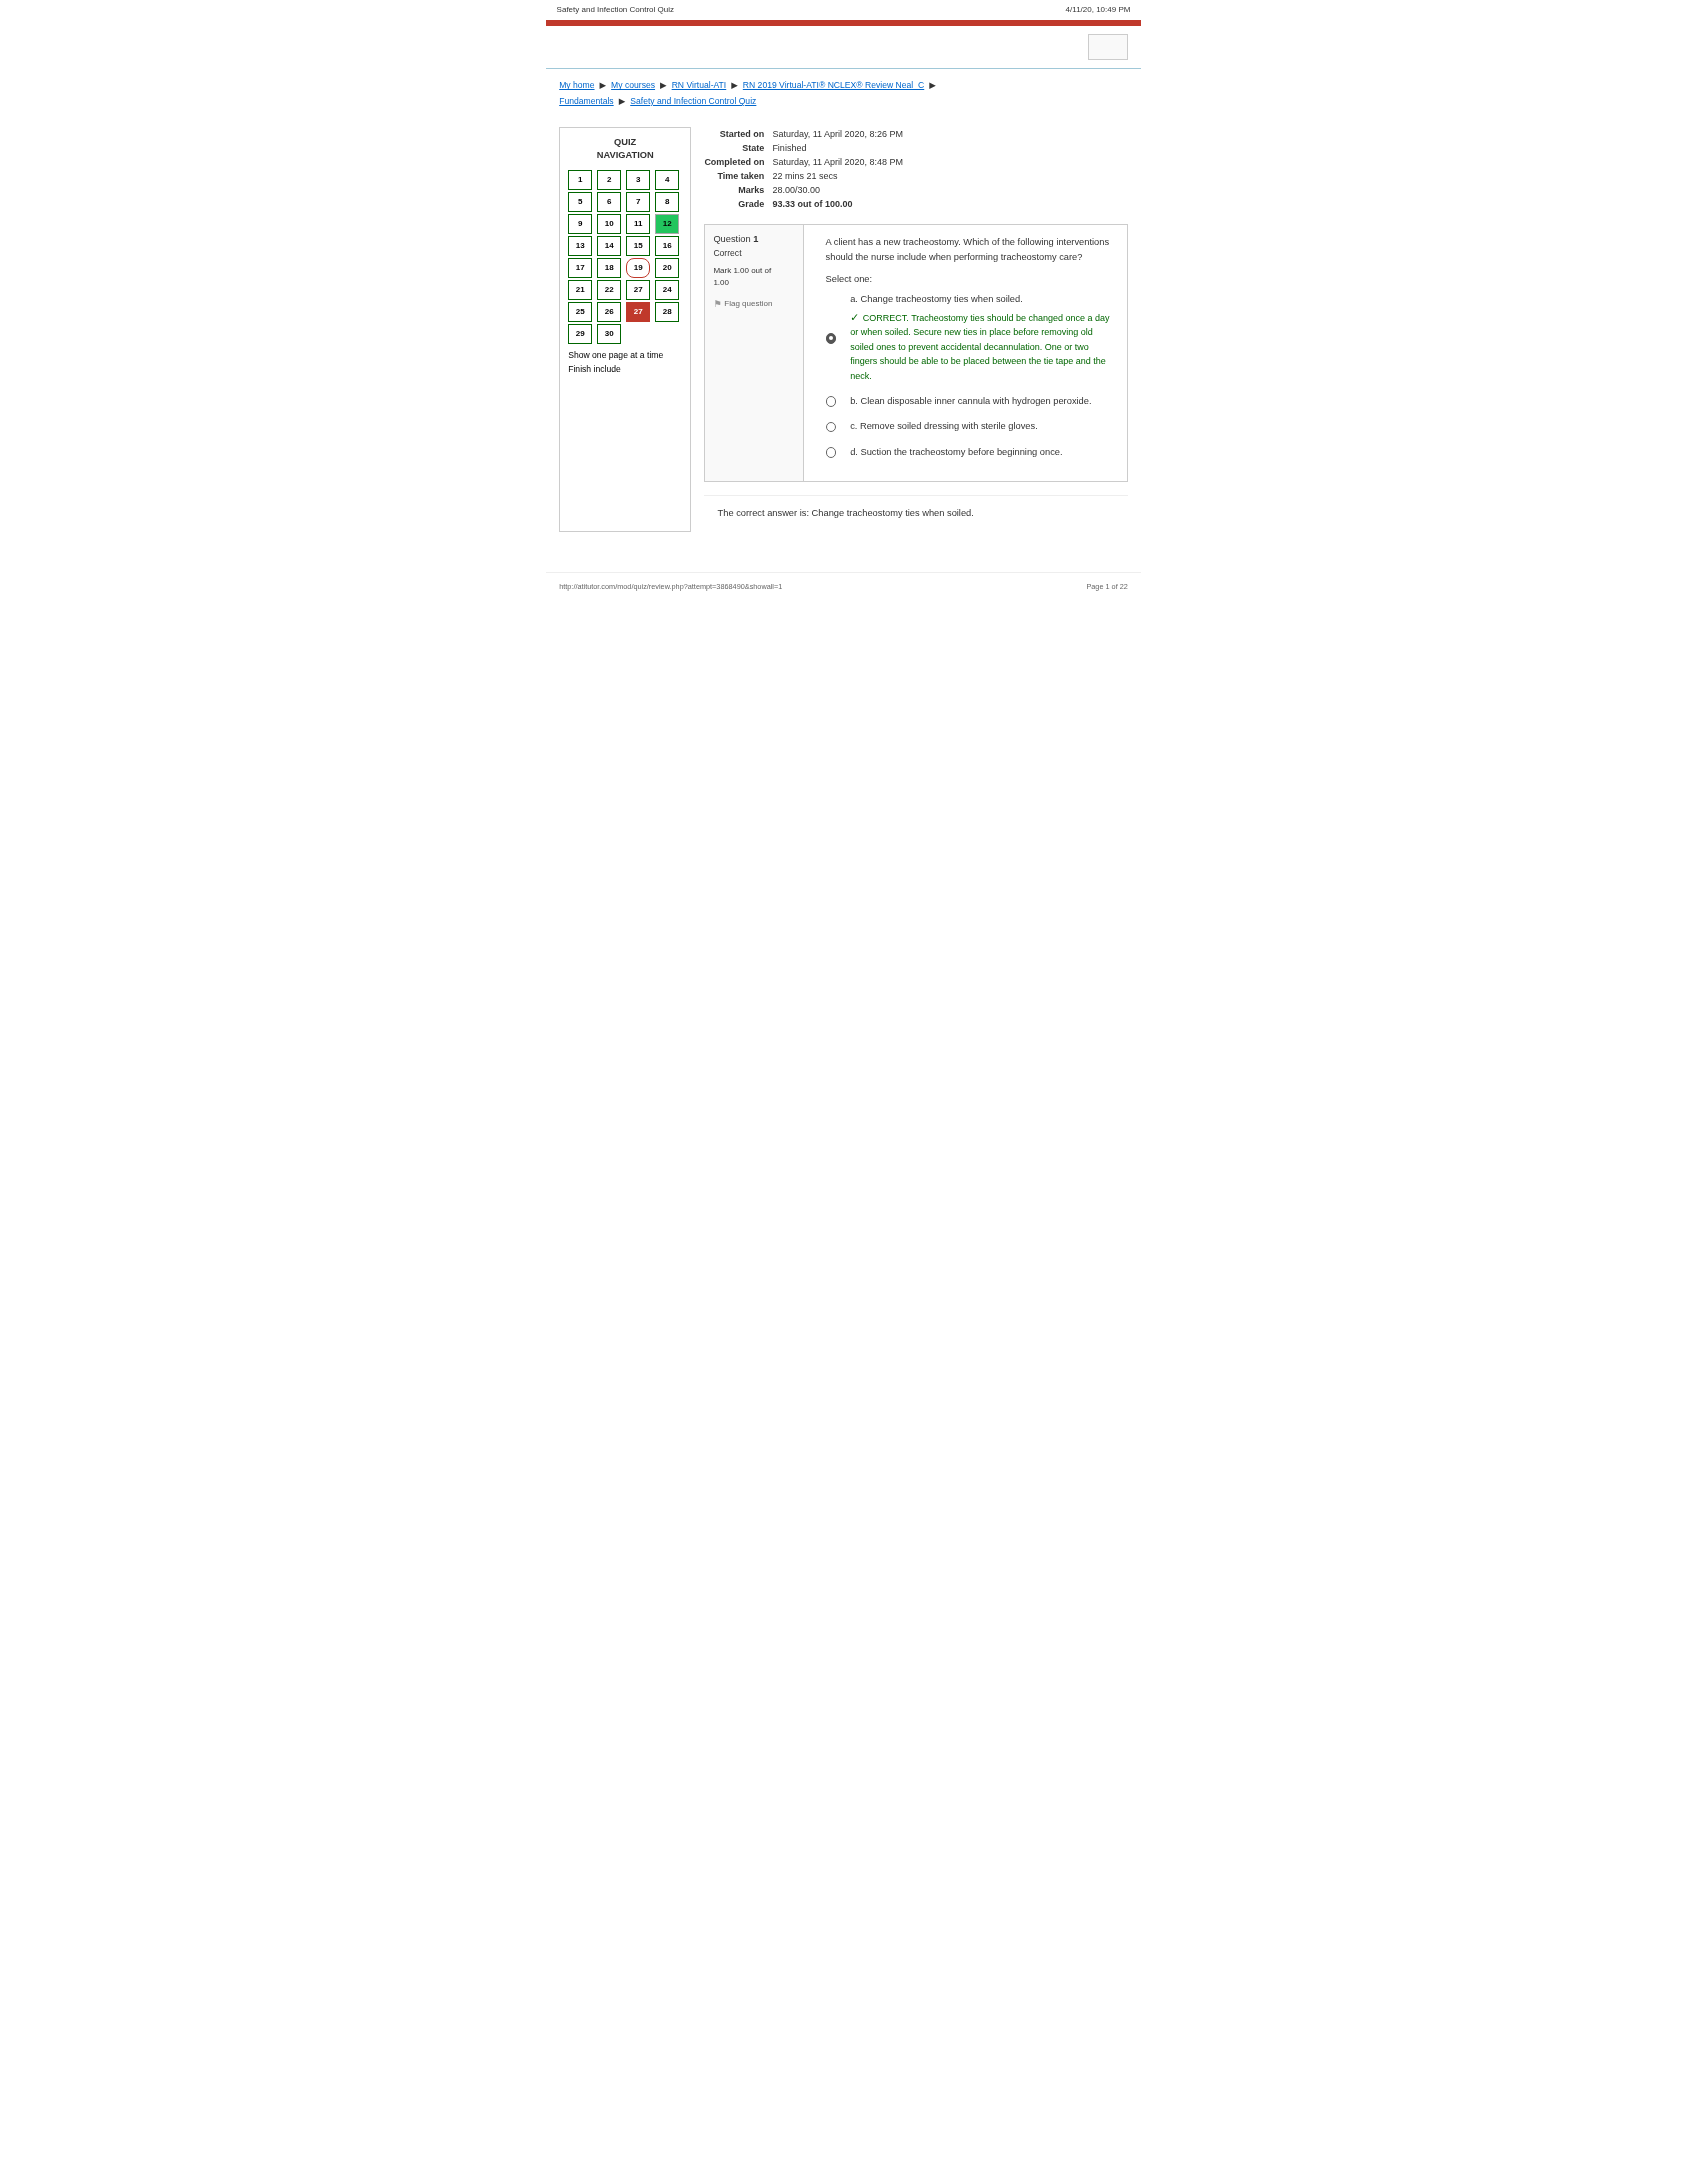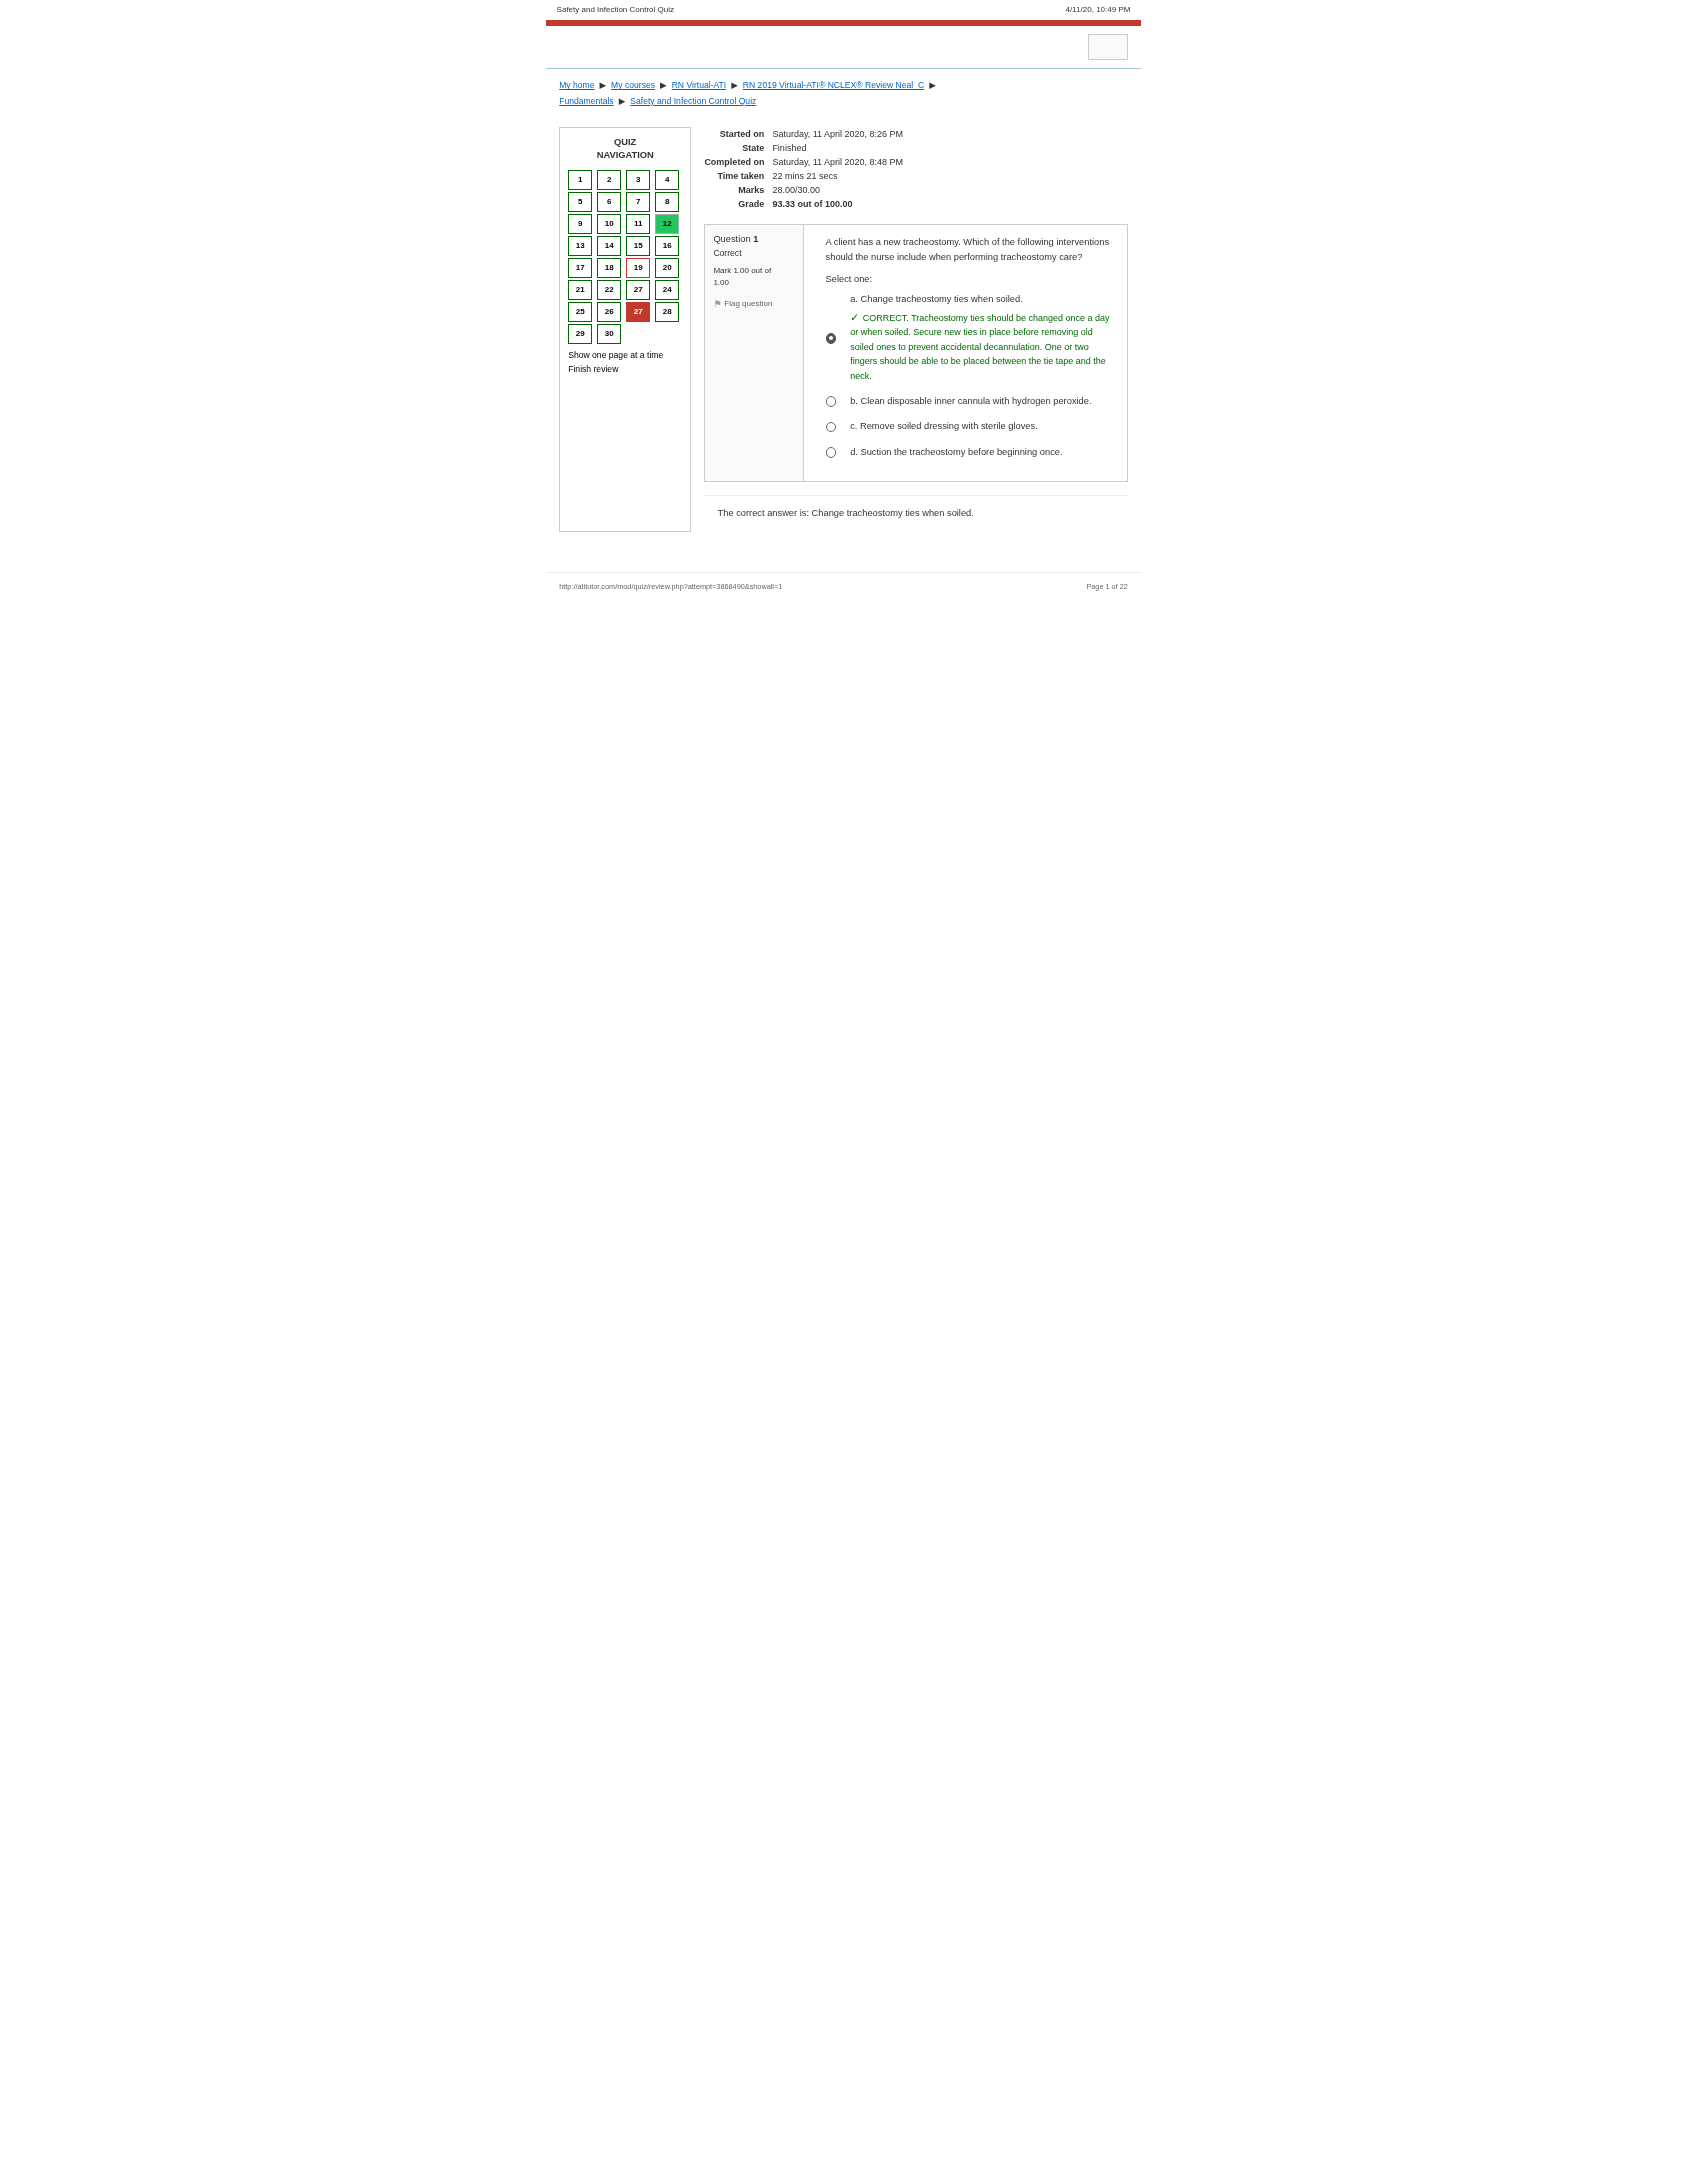--- a/index.html
+++ b/index.html
@@ -332,36 +332,36 @@
         <div class="nav-btn correct" style="border-color: rgb(0, 102, 0); color: rgb(0, 0, 0);">9</div>
         <div class="nav-btn correct" style="border-color: rgb(0, 102, 0); color: rgb(0, 0, 0);">10</div>
         <div class="nav-btn correct" style="border-color: rgb(0, 102, 0); color: rgb(0, 0, 0);">11</div>
         <div class="nav-btn blank" style="border-color: rgb(170, 170, 170); color: rgb(0, 0, 0);">12</div>
         <div class="nav-btn correct" style="border-color: rgb(0, 102, 0); color: rgb(0, 0, 0);">13</div>
         <div class="nav-btn correct" style="border-color: rgb(0, 102, 0); color: rgb(0, 0, 0);">14</div>
         <div class="nav-btn correct" style="border-color: rgb(0, 102, 0); color: rgb(0, 0, 0);">15</div>
         <div class="nav-btn correct" style="border-color: rgb(0, 102, 0); color: rgb(0, 0, 0);">16</div>
         <div class="nav-btn correct" style="border-color: rgb(0, 102, 0); color: rgb(0, 0, 0);">17</div>
         <div class="nav-btn correct" style="border-color: rgb(0, 102, 0); color: rgb(0, 0, 0);">18</div>
-        <div class="nav-btn incorrect" style="border-color: rgb(192, 57, 43); color: rgb(0, 0, 0);">19</div>
+        <div class="nav-btn incorrect" style="border-color: rgb(192, 57, 43); color: rgb(0, 0, 0); border-radius: 8px;">19</div>
         <div class="nav-btn correct" style="border-color: rgb(0, 102, 0); color: rgb(0, 0, 0);">20</div>
         <div class="nav-btn correct" style="border-color: rgb(0, 102, 0); color: rgb(0, 0, 0);">21</div>
         <div class="nav-btn correct" style="border-color: rgb(0, 102, 0); color: rgb(0, 0, 0);">22</div>
         <div class="nav-btn correct" style="border-color: rgb(0, 102, 0); color: rgb(0, 0, 0);">27</div>
         <div class="nav-btn correct" style="border-color: rgb(0, 102, 0); color: rgb(0, 0, 0);">24</div>
         <div class="nav-btn correct" style="border-color: rgb(0, 102, 0); color: rgb(0, 0, 0);">25</div>
         <div class="nav-btn correct" style="border-color: rgb(0, 102, 0); color: rgb(0, 0, 0);">26</div>
         <div class="nav-btn flagged" style="border-color: rgb(192, 57, 43); background: rgb(192, 57, 43); color: rgb(255, 255, 255);">27</div>
         <div class="nav-btn correct" style="border-color: rgb(0, 102, 0); color: rgb(0, 0, 0);">28</div>
         <div class="nav-btn correct" style="border-color: rgb(0, 102, 0); color: rgb(0, 0, 0);">29</div>
         <div class="nav-btn correct" style="border-color: rgb(0, 102, 0); color: rgb(0, 0, 0);">30</div>
       </div>
     <div class="nav-links">
       <a>Show one page at a time</a>
-      <a>Finish review</a>
+      <a>Finish include</a>
     </div>
   </div>
 
   <div class="right-content">
 
     <div class="quiz-info">
       <table>
         <tbody>
             <tr>
           <td>Started on</td>

